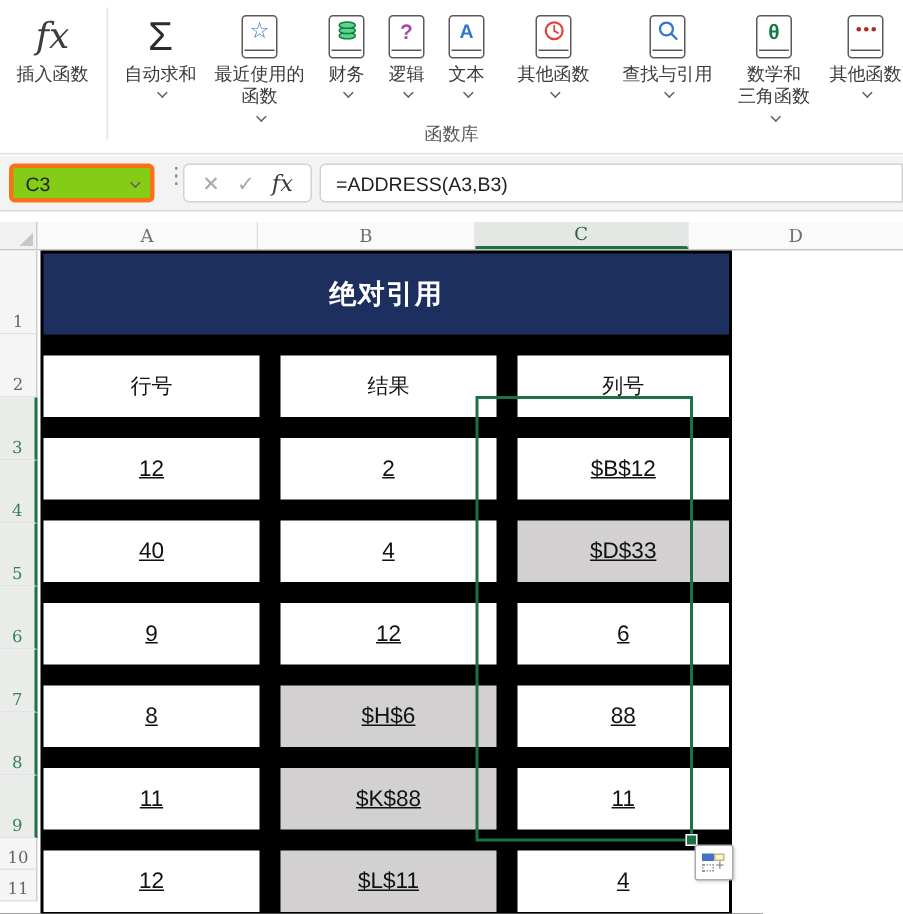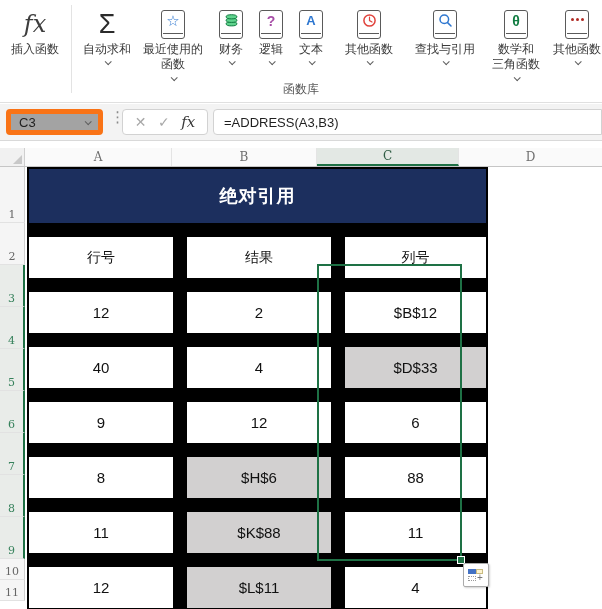--- a/index.html
+++ b/index.html
@@ -24,21 +24,21 @@
   .book::after { content:""; position:absolute; left:1px; right:1px; bottom:4px; border-top:1.6px solid #5a5a5a; }
   .g-star { color:#2e77d0; font-size:15px; line-height:16px; }
   .g-q { color:#a64ca6; font-size:14px; font-weight:bold; line-height:16px; }
   .g-a { color:#2e77d0; font-size:13px; font-weight:bold; line-height:16px; }
   .g-theta { color:#107c41; font-size:14px; font-weight:bold; line-height:16px; }
   .g-dots { display:flex; gap:2px; margin-top:5px; }
   .g-dots i { width:3px; height:3px; border-radius:50%; background:#b02a23; }
 
   
   .fbar { position:absolute; left:0; top:104px; width:602px; height:37px; background:#f3f3f3; border-bottom:1px solid #d9d9d9; }
-  .namebox { position:absolute; left:6px; top:5px; width:97px; height:26px; background:#a3a3a3; border:5px solid #f97316; border-radius:4px; display:flex; align-items:center; padding:0 8px; font-size:13px; color:#222; }
+  .namebox { position:absolute; left:6px; top:5px; width:97px; height:26px; background:#84cc16; border:3px solid #f97316; border-radius:4px; display:flex; align-items:center; padding:0 8px; font-size:13px; color:#222; }
   .namebox .chev { margin-left:auto; }
   .vdots { position:absolute; left:110px; top:4px; font-size:15px; color:#8a8a8a; }
   .fbtns { position:absolute; left:122px; top:5px; width:86px; height:26px; background:#fff; border:1px solid #d2d2d2; border-radius:4px; display:flex; align-items:center; justify-content:space-around; padding:0 6px; }
   .fb-x, .fb-ck { color:#a8a8a8; font-size:14px; cursor:pointer; }
   .fb-fx { font-family:"DejaVu Serif", serif; font-style:italic; font-size:15px; color:#3a3a3a; cursor:pointer; }
   .finput { position:absolute; left:213px; top:5px; width:389px; height:26px; background:#fff; border:1px solid #d2d2d2; border-radius:4px 0 0 4px; display:flex; align-items:center; padding:0 10px; font-size:13px; color:#1f1f1f; }
 
   
   .grid { position:absolute; left:0; top:148px; width:602px; height:461px; background:#fff; }
   .colheads { position:absolute; left:0; top:0; width:602px; height:19px; display:flex; border-bottom:1px solid #c6c6c6; background:#fafafa; }
@@ -47,21 +47,21 @@
   .corner { width:25px; background:#f1f1f1; position:relative; border-right:1px solid #cfcfcf; }
   .corner::after { content:""; position:absolute; right:2px; bottom:2px; width:0; height:0; border-left:9px solid transparent; border-bottom:9px solid #c8c8c8; }
 
   .rowheads { position:absolute; left:0; top:19px; width:25px; display:flex; flex-direction:column; }
   .rh { width:100%; background:#f5f5f5; border-right:1px solid #cfcfcf; border-bottom:1px solid #e2e2e2; display:flex; align-items:flex-end; justify-content:center; font-family:"DejaVu Serif", serif; font-size:11px; color:#666; padding-bottom:1px; }
   .rh.sel { background:#e9ece9; color:#35815b; border-right:2px solid #1e7145; }
 
   .xl-table { position:absolute; left:27px; top:19px; background:#000; padding:2px; display:grid; grid-template-columns:144px 144px 141px; gap:14px; }
   .t-title { grid-column:1 / 4; height:54px; background:#1c2f5e; color:#fff; font-weight:bold; font-size:18px; letter-spacing:1px; display:flex; align-items:center; justify-content:center; }
   .t-head { height:41px; background:#fff; display:flex; align-items:center; justify-content:center; font-size:14px; color:#111; }
-  .t-cell { height:41px; background:#fff; display:flex; align-items:center; justify-content:center; font-size:15px; color:#111; }
+  .t-cell { height:41px; background:#fff; display:flex; align-items:center; justify-content:center; font-size:15px; color:#111;text-decoration:underline; }
   .t-cell.shaded { background:#d2d0d0; }
 
   .sel-border { position:absolute; left:317px; top:116px; width:145px; height:297px; border:2px solid #1e7145; pointer-events:none; }
   .fill-handle { position:absolute; left:457px; top:408px; width:8px; height:8px; background:#1e7145; border:1px solid #fff; cursor:crosshair; }
   .autofill { position:absolute; left:463px; top:415px; width:26px; height:24px; background:#fff; border:1px solid #ababab; border-radius:2px; box-shadow:1px 1px 2px rgba(0,0,0,.18); display:flex; align-items:center; justify-content:center; cursor:pointer; }
   .af-ic { width:16px; height:13px; position:relative; }
   .af-ic .b1 { position:absolute; left:0; top:0; width:8px; height:5px; background:#4472c4; }
   .af-ic .b2 { position:absolute; left:8px; top:0; width:7px; height:5px; background:#fdf3d0; border:1px solid #c9bb80; }
   .af-ic .b3 { position:absolute; left:0; top:7px; width:8px; height:5px; border:1px dotted #9a9a9a; }
   .af-ic .b4 { position:absolute; left:9px; top:4px; font-size:10px; color:#777; line-height:10px; }

